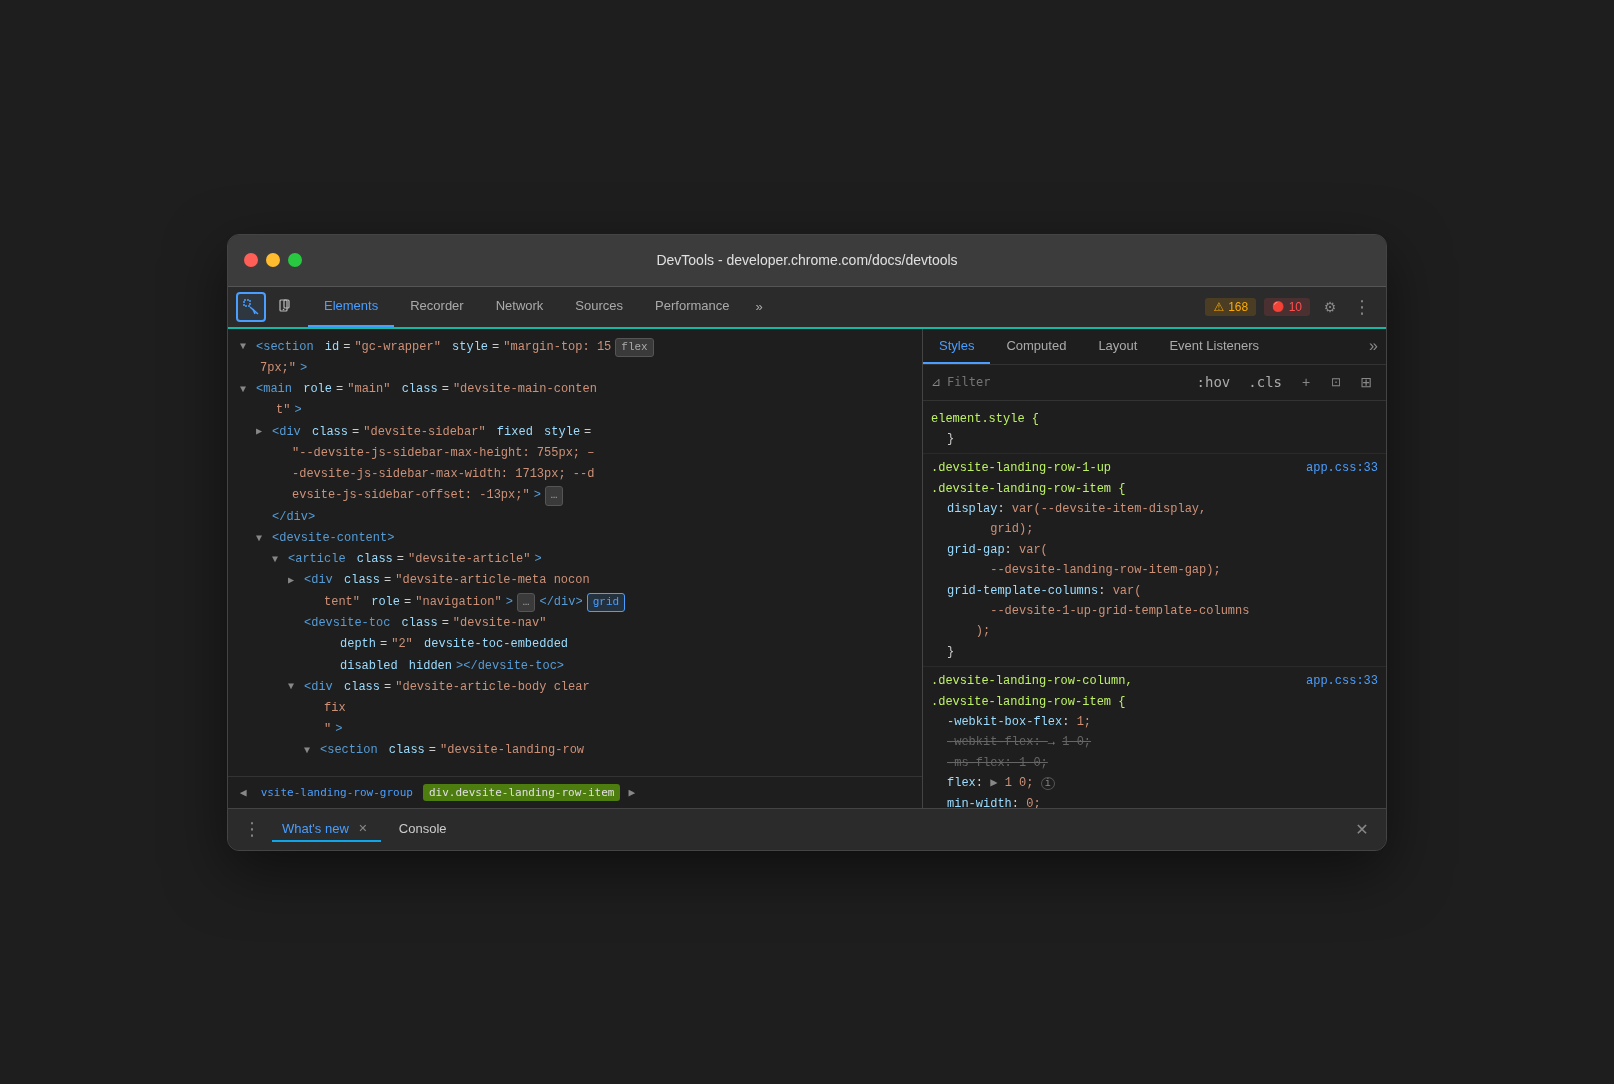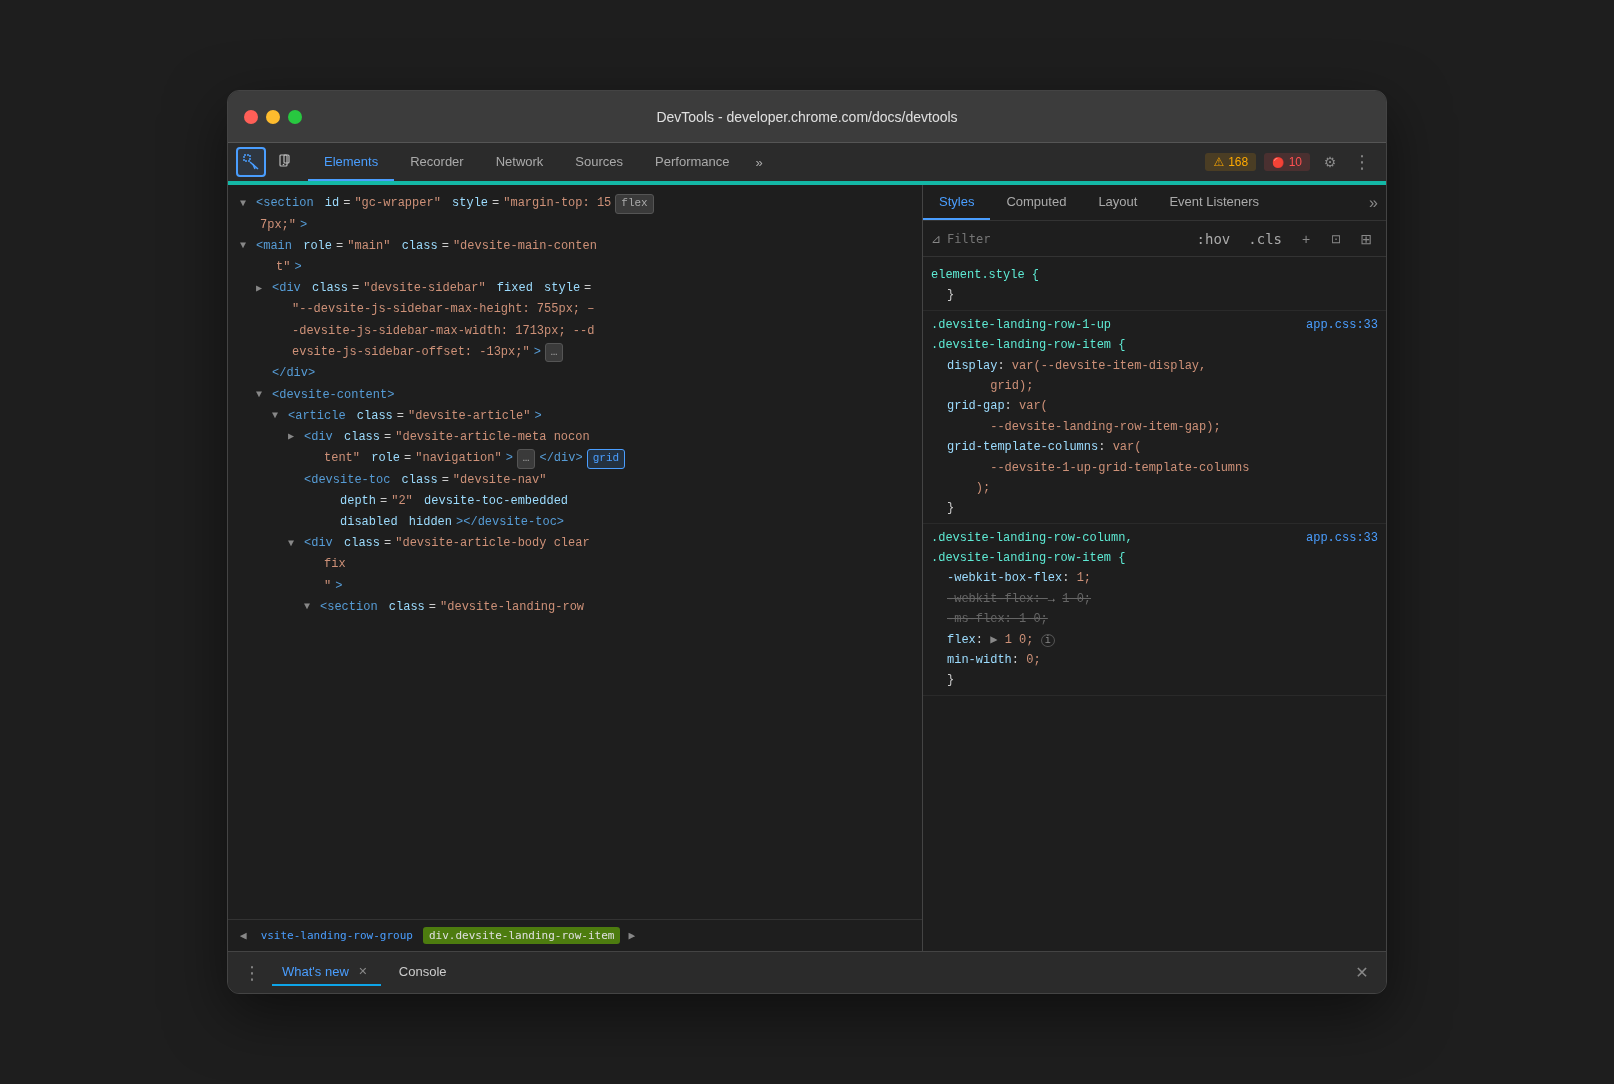--- a/index.html
+++ b/index.html
@@ -6,21 +6,21 @@
     body {
       background: #1e1e1e;
       display: flex;
       justify-content: center;
       align-items: center;
       min-height: 100vh;
       font-family: -apple-system, BlinkMacSystemFont, 'Segoe UI', sans-serif;
     }
     .window {
       width: 1160px;
-      height: 904px;
+      height: 617px;
       background: #2b2b2b;
       border-radius: 12px;
       box-shadow: 0 20px 60px rgba(0,0,0,0.5);
       display: flex;
       flex-direction: column;
       overflow: hidden;
       border: 1px solid #444;
     }
     .titlebar {
       background: #3c3c3c;
@@ -51,21 +51,21 @@
       transform: translateX(-50%);
       color: #e0e0e0;
       font-size: 14px;
       font-weight: 500;
     }
     .devtools-tabs {
       background: #2b2b2b;
       height: 42px;
       display: flex;
       align-items: stretch;
-      border-bottom: 4px solid #14b8a6;
+      border-bottom: 2px solid #14b8a6;
       flex-shrink: 0;
       gap: 0;
     }
     .dt-tab-toolbar {
       display: flex;
       align-items: center;
       padding: 0 8px;
       gap: 4px;
     }
     .icon-btn {
@@ -300,21 +300,21 @@
       font-family: 'Menlo', 'Monaco', 'Courier New', monospace;
       font-size: 12px;
       line-height: 1.7;
       padding: 4px 0;
     }
     .style-block {
       padding: 4px 8px;
       border-bottom: 1px solid #2a2a2a;
     }
     .style-selector {
-      color: #5eead4;
+      color: #bef264;
     }
     .style-source {
       color: #4a9eff;
       float: right;
       cursor: pointer;
     }
     .style-prop { padding-left: 16px; }
     .prop-name { color: #9cdcfe; }
     .prop-value { color: #ce9178; }
     .prop-strikethrough {

